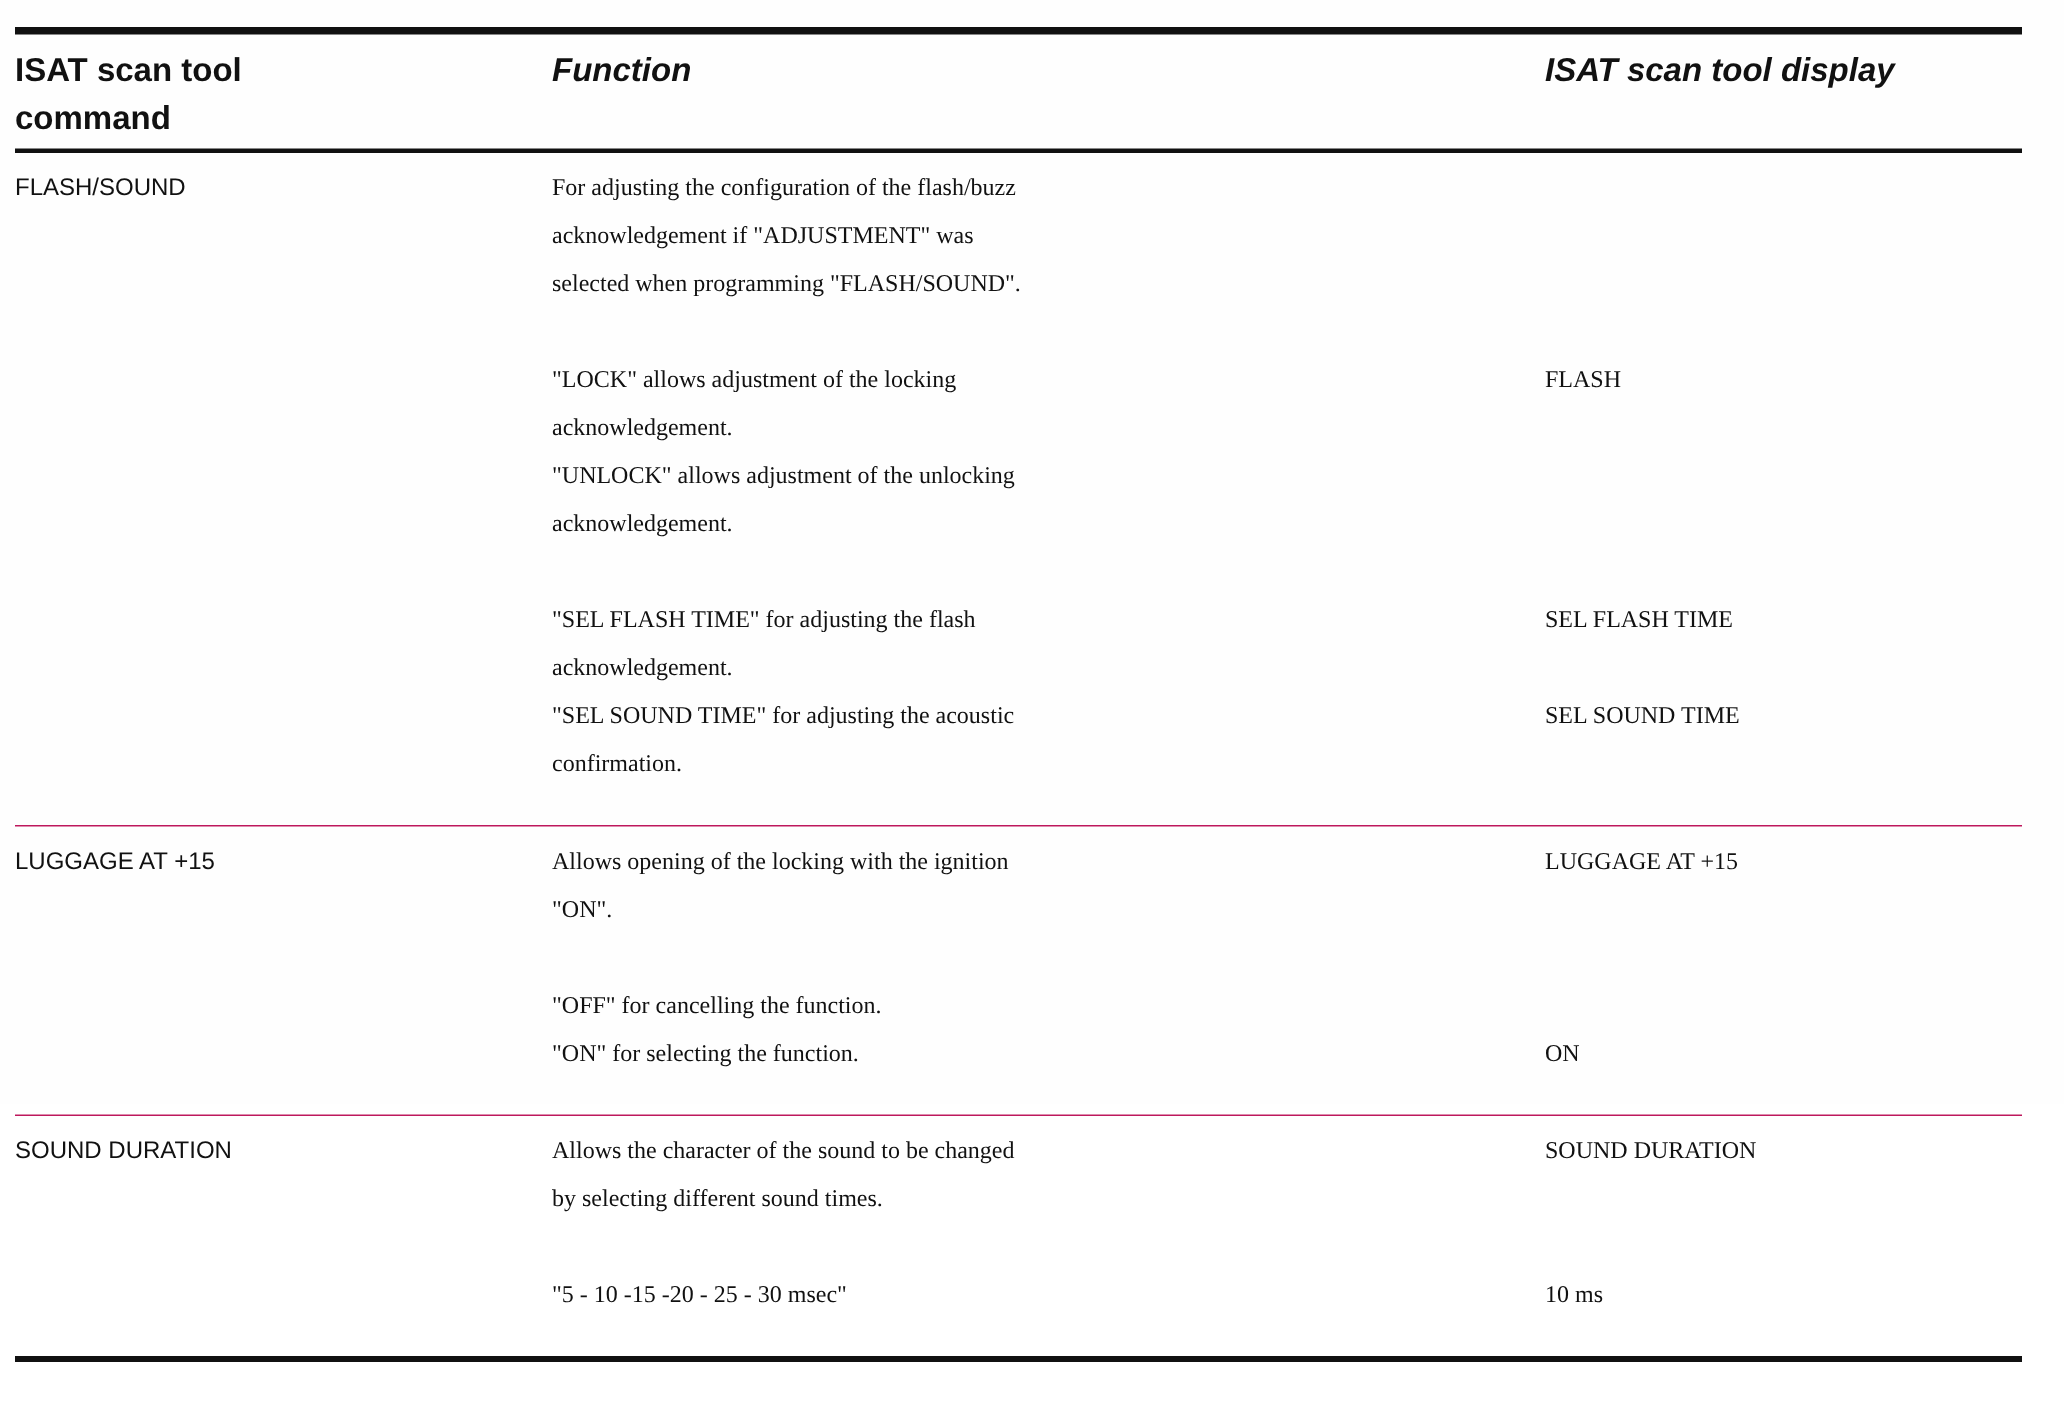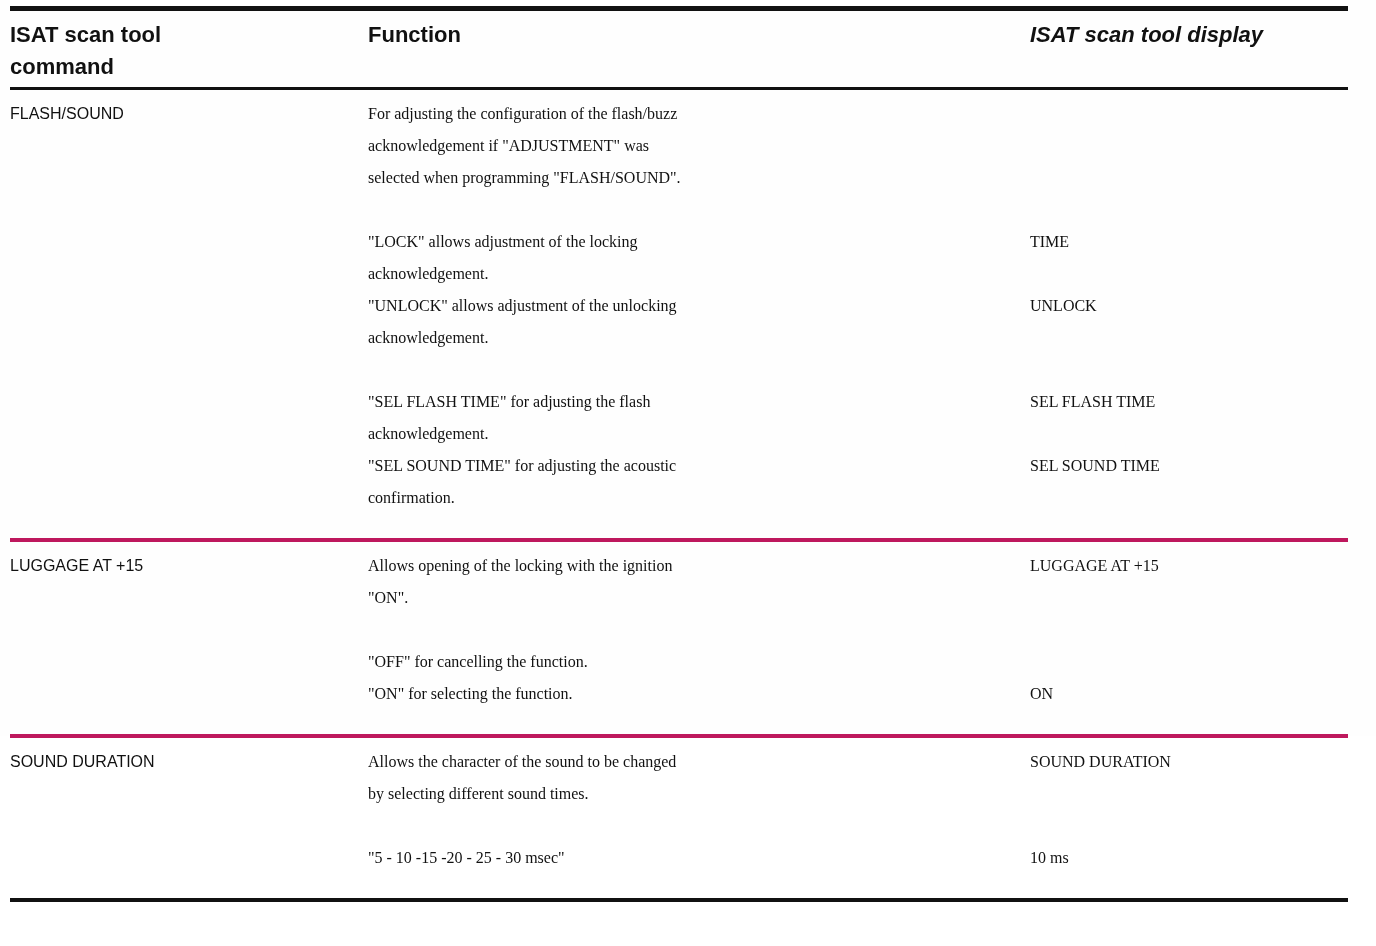--- a/index.html
+++ b/index.html
@@ -11,51 +11,51 @@
     width: 1376px;
     height: 946px;
     font-family: "Liberation Sans", "DejaVu Sans", sans-serif;
     color: #111111;
     overflow: hidden;
   }
   .doc {
     box-sizing: border-box;
     width: 1376px;
     height: 736px;
-    padding: 6px 28px 0 10px;
+    padding: 18px 28px 0 10px;
     background: #fefefe;
   }
   .rule {
     background: #111111;
     width: 100%;
   }
   .rule-top { height: 5px; }
   .rule-bottom { height: 4px; margin-top: 0; }
 
   .thead {
     display: flex;
     align-items: flex-start;
     padding: 8px 0 4px 0;
     border-bottom: 3px solid #111111;
     font-weight: bold;
     font-size: 22px;
     line-height: 32px;
   }
   .col-cmd   { width: 358px; flex: 0 0 358px; }
-  .col-func  { width: 662px; flex: 0 0 662px; padding-right: 30px; box-sizing: border-box; }
+  .col-func  { width: 662px; flex: 0 0 662px; padding-right: 30px; box-sizing: border-box; font-style: italic; }
   .col-disp  { flex: 1 1 auto; font-style: italic; }
 
   .trow {
     display: flex;
     align-items: flex-start;
     padding: 8px 0 24px 0;
     font-size: 16px;
     line-height: 32px;
   }
-  .trow.sep { border-top: 4px solid #be185d; justify-content: center; }
+  .trow.sep { border-top: 1px solid #be185d; justify-content: center; }
   .trow:last-of-type { padding-bottom: 34px; }
 
   .cmd-cell {
     width: 358px; flex: 0 0 358px;
     white-space: pre-line;
   }
   .blocks {
     flex: 1 1 auto;
     display: flex;
     flex-direction: column;
@@ -98,26 +98,25 @@
     <div class="blocks">
       <div class="block">
         <div class="func-text">For adjusting the configuration of the flash/buzz
 acknowledgement if "ADJUSTMENT" was
 selected when programming "FLASH/SOUND".</div>
         <div class="disp-text"></div>
       </div>
       <div class="block gap">
         <div class="func-text">"LOCK" allows adjustment of the locking
 acknowledgement.</div>
-        <div class="disp-text">TIME</div>
+        <div class="disp-text">FLASH</div>
       </div>
       <div class="block">
         <div class="func-text">"UNLOCK" allows adjustment of the unlocking
 acknowledgement.</div>
-        <div class="disp-text">UNLOCK</div>
       </div>
       <div class="block gap">
         <div class="func-text">"SEL FLASH TIME" for adjusting the flash
 acknowledgement.</div>
         <div class="disp-text">SEL FLASH TIME</div>
       </div>
       <div class="block">
         <div class="func-text">"SEL SOUND TIME" for adjusting the acoustic
 confirmation.</div>
         <div class="disp-text">SEL SOUND TIME</div>

